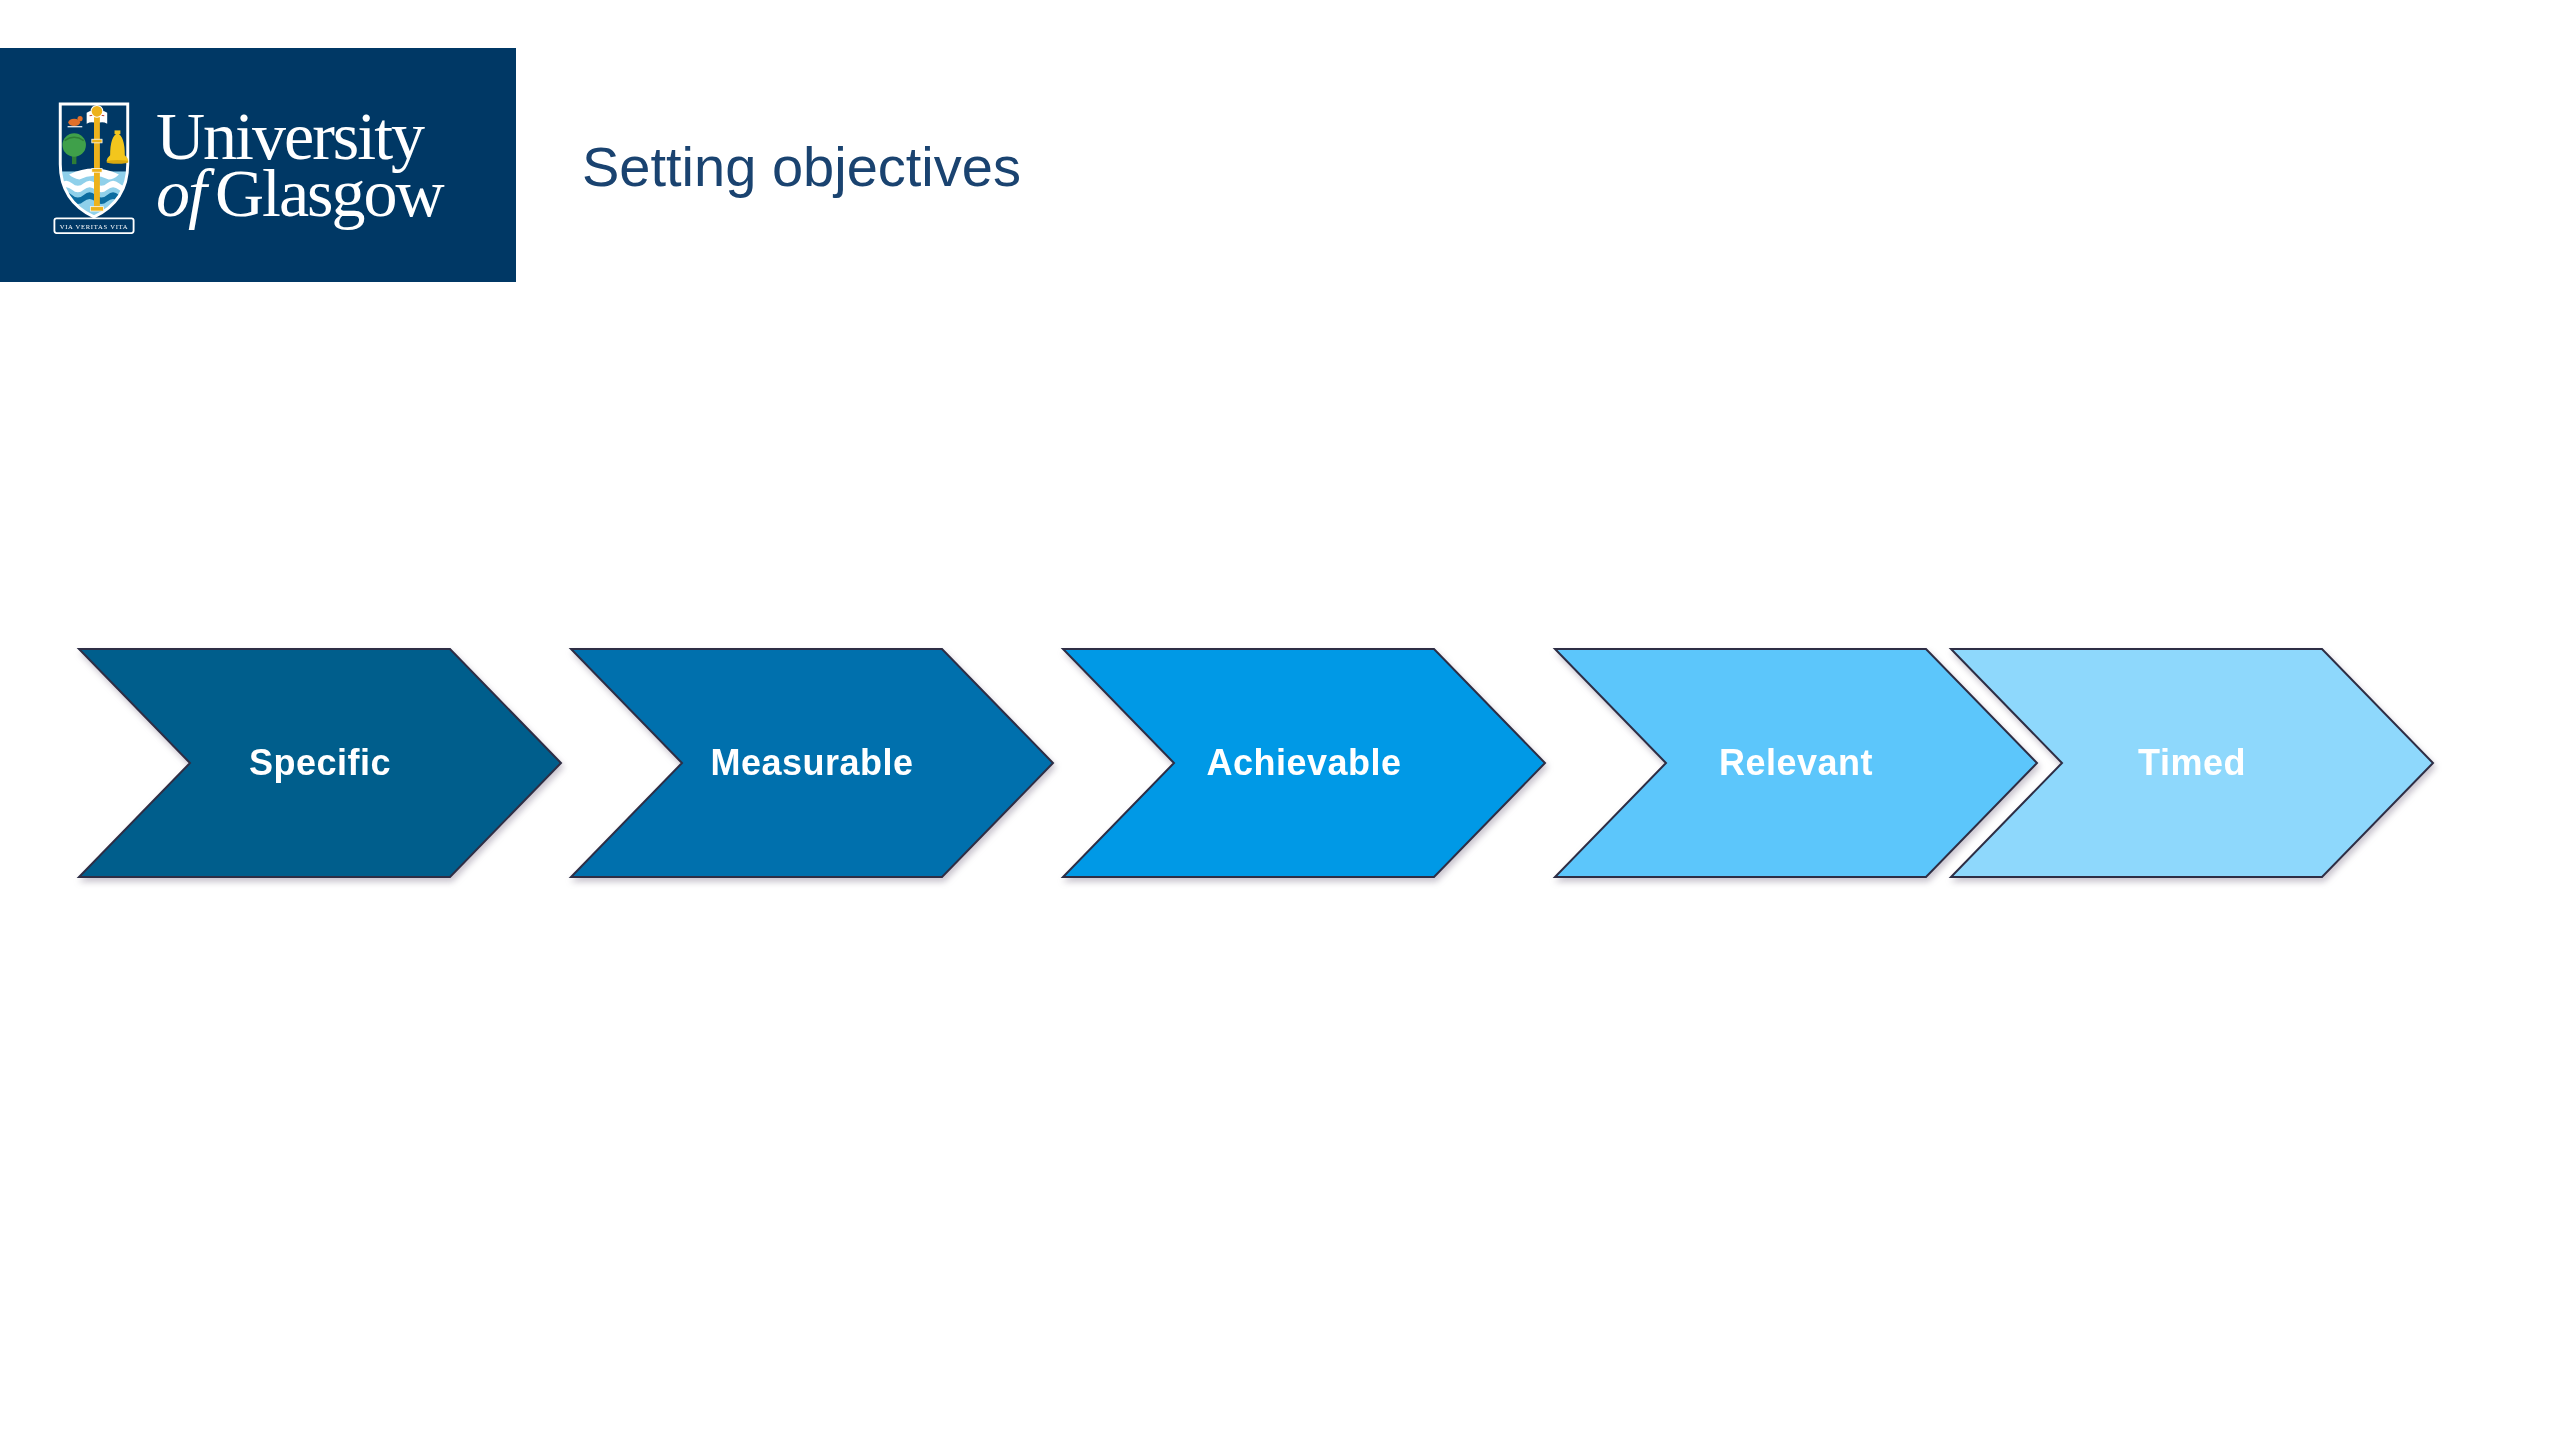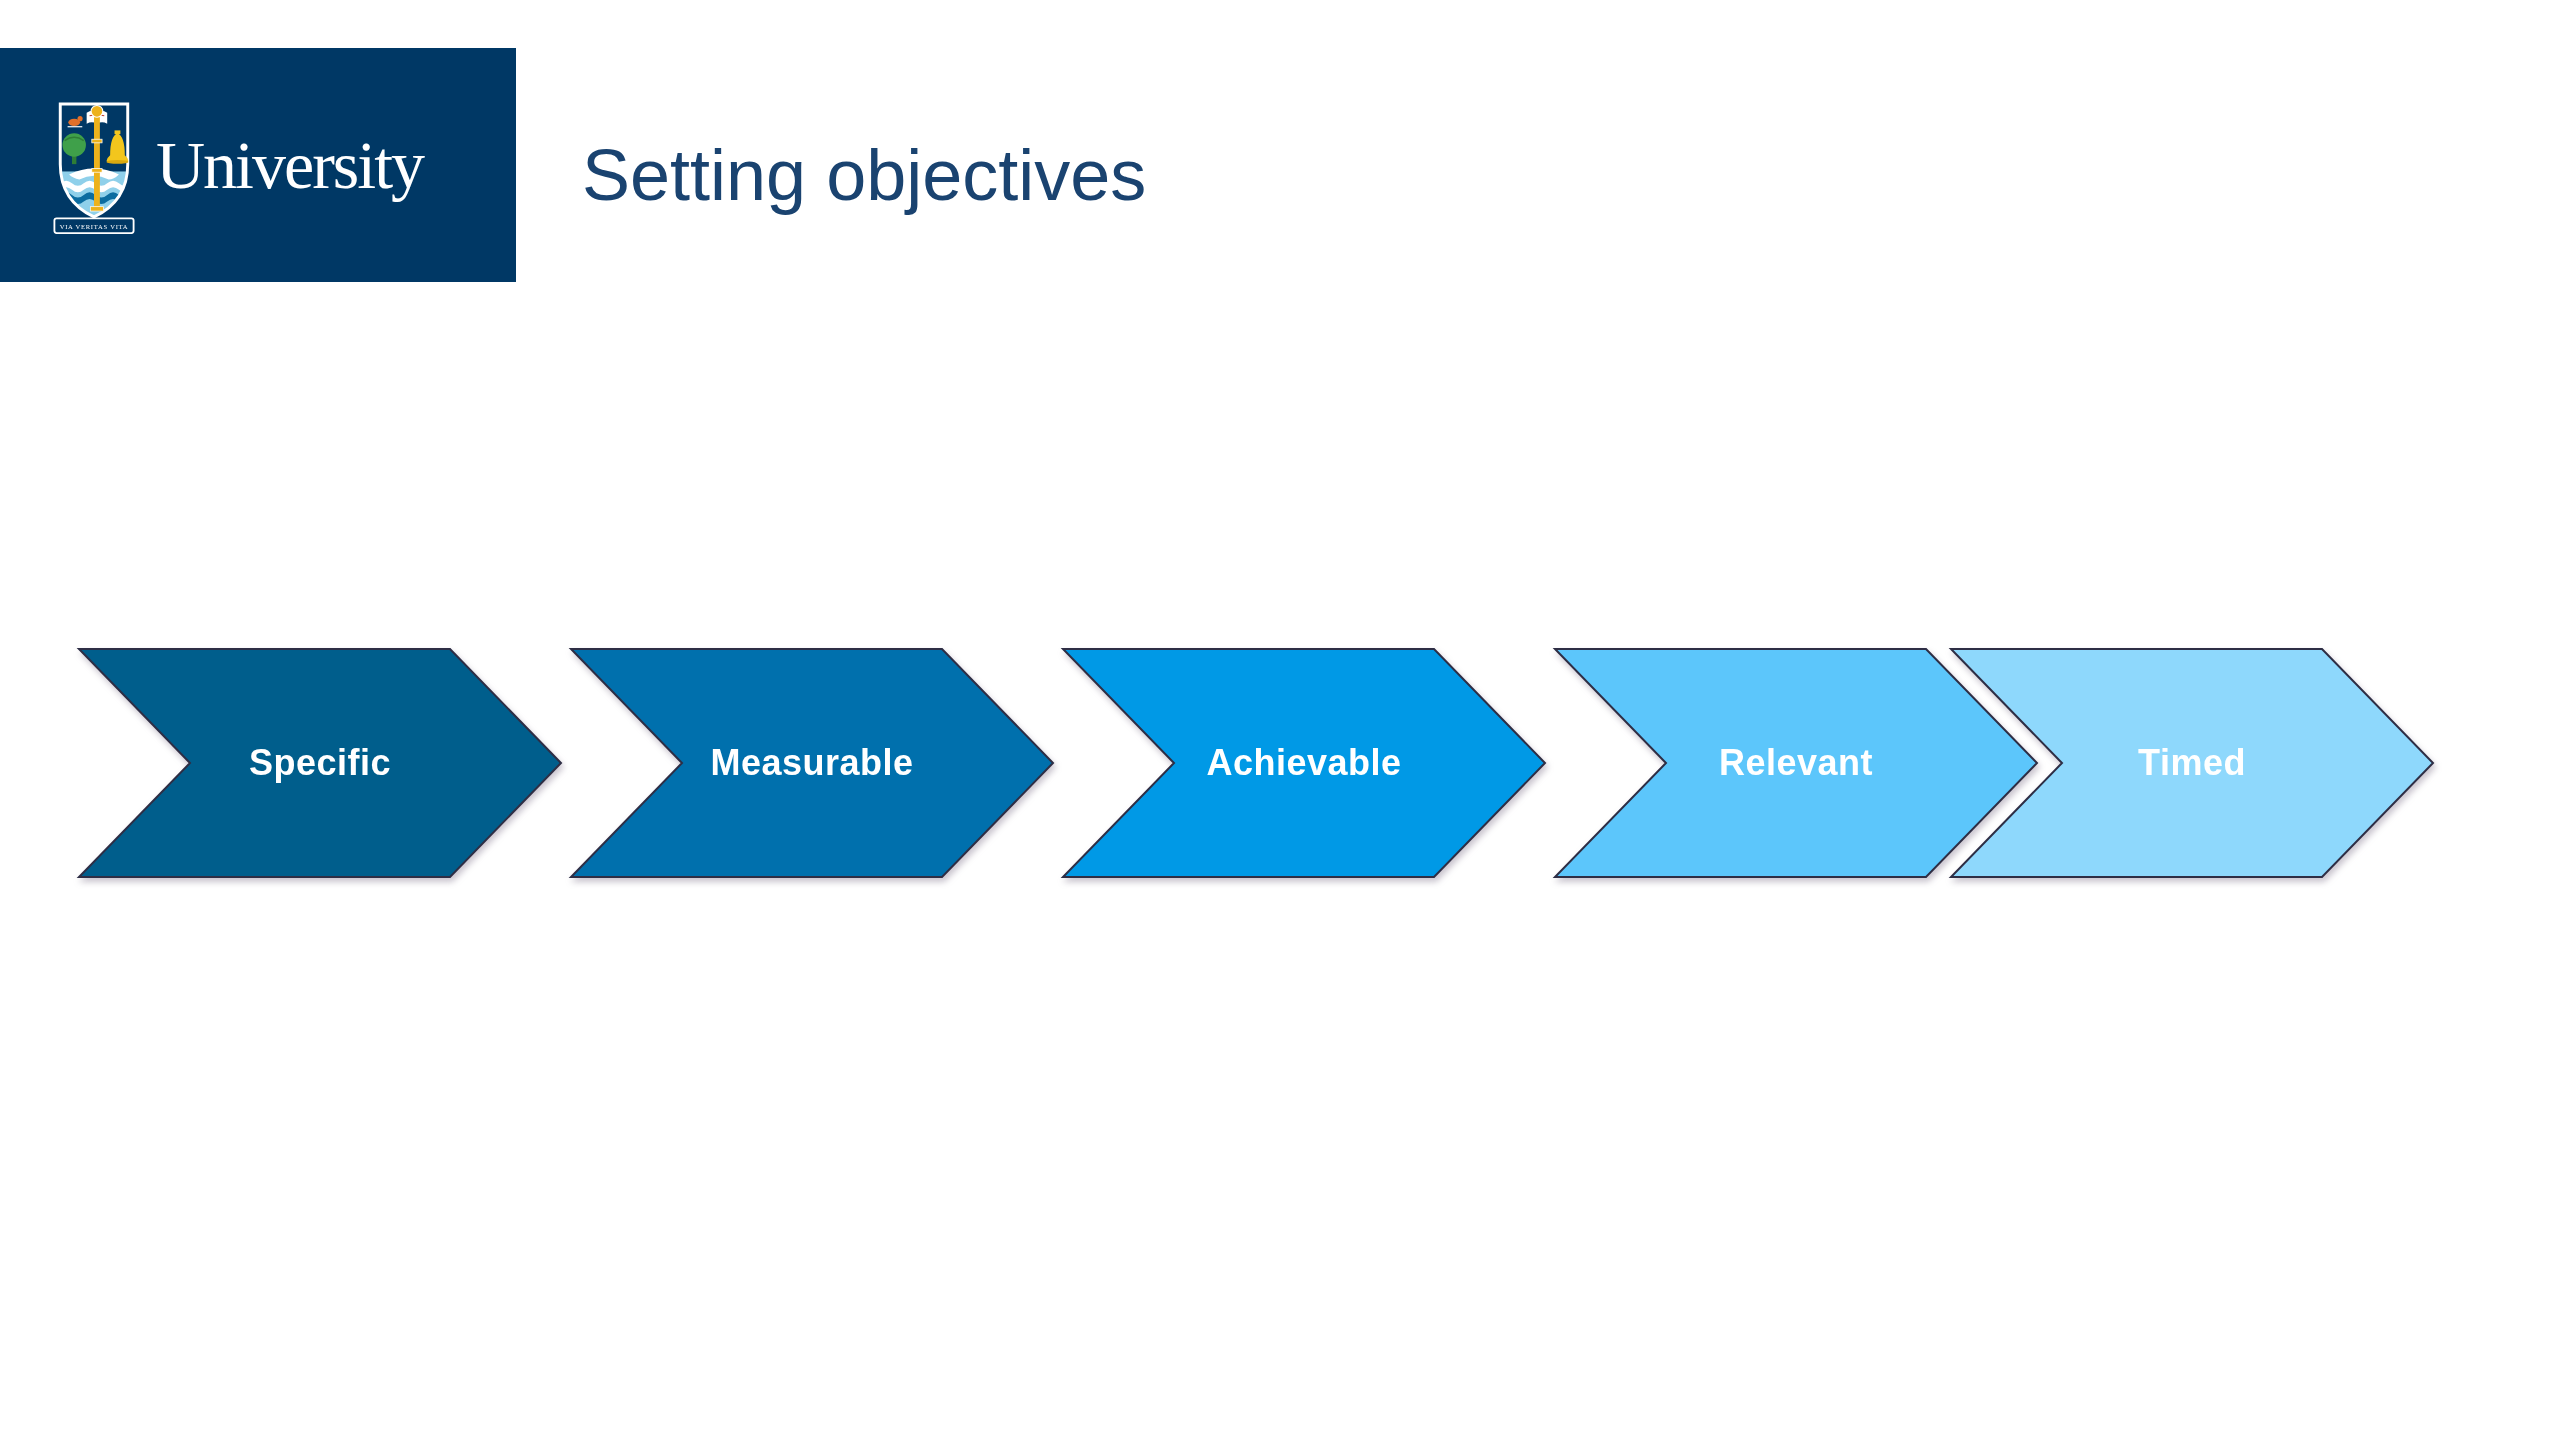--- a/index.html
+++ b/index.html
@@ -25,21 +25,21 @@
     transform:translateY(-50%);
     color:#ffffff;
     font-family:"Liberation Serif",serif;
     letter-spacing:-2px;
     white-space:nowrap;
   }
   .logo-line{font-size:68px;line-height:57px;}
   .logo-of{font-style:italic;margin-right:10px;}
   .slide-title{
     position:absolute;left:582px;top:134px;margin:0;
-    font-size:72px;font-weight:400;
+    font-size:56px;font-weight:400;
     color:#1a4370;
     letter-spacing:0;
     white-space:nowrap;
   }
   
   .chevron-row{
     position:absolute;left:78px;top:648px;
     width:2460px;height:230px;
   }
   .chevron{
@@ -114,20 +114,21 @@
       </g>
 
       <g>
         <rect x="6" y="164" width="108" height="20" rx="3" fill="#003865" stroke="#ffffff" stroke-width="2.5"></rect>
         <text x="60" y="178" text-anchor="middle" font-size="9" letter-spacing="1" fill="#ffffff" font-family="Liberation Serif, serif">VIA VERITAS VITA</text>
       </g>
     </svg>
 
     <div class="logo-text">
       <div class="logo-line">University</div>
+      <div class="logo-line"><span class="logo-of">of</span><span>Glasgow</span></div>
     </div>
   </div>
 
   <h1 class="slide-title" style="color: rgb(26, 67, 112);">Setting objectives</h1>
 
   <div class="chevron-row">
       <div class="chevron" style="left: 0px;">
         <svg width="484" height="230" viewBox="0 0 484 230">
           <polygon points="1,1 372,1 483,115 372,229 1,229 112,115" fill="#005e8c" stroke="#2e2e45" stroke-width="2" stroke-linejoin="miter"></polygon>
         </svg>

